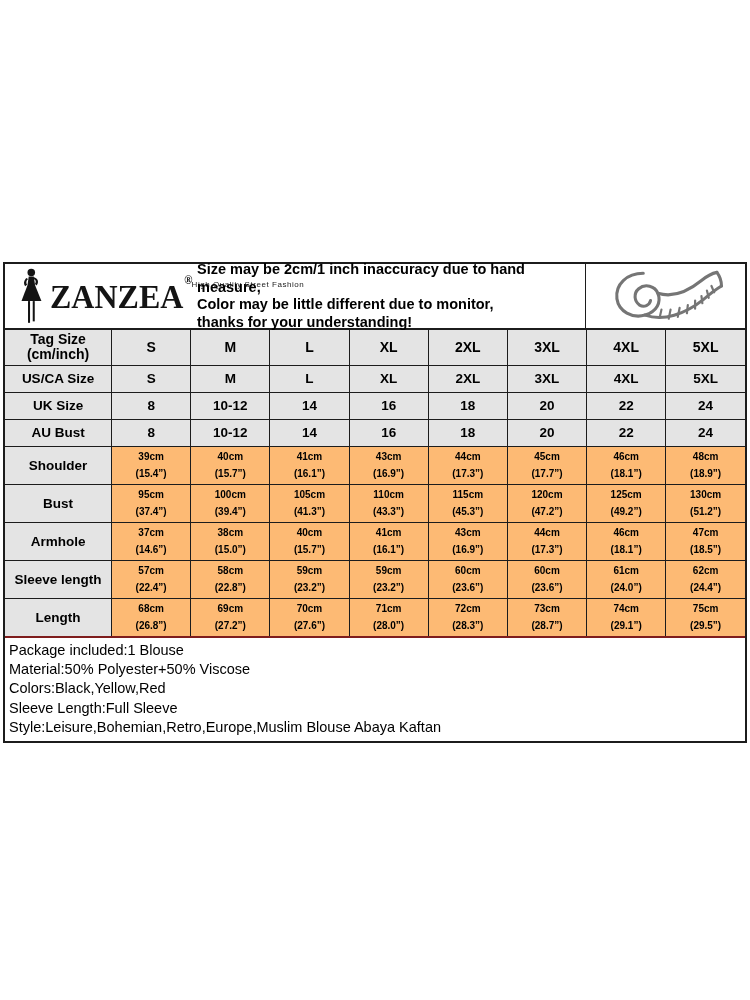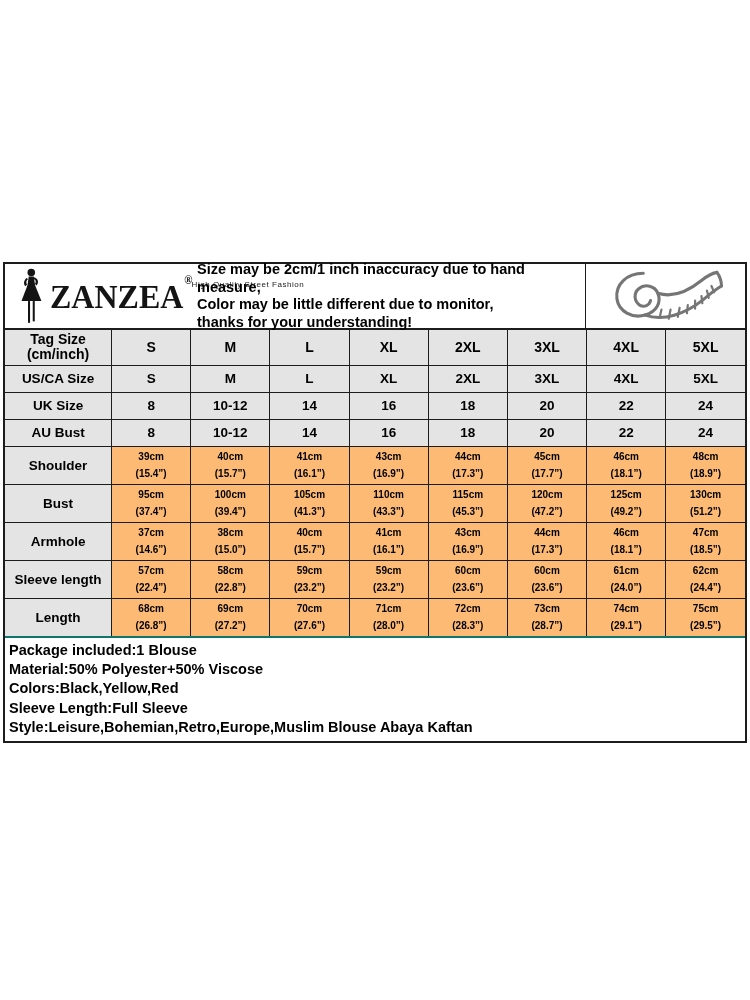--- a/index.html
+++ b/index.html
@@ -48,22 +48,22 @@
   col.c-label { width:14.4%; }
   td.shaded { background:#e4e4e4; }
   tr.r-tag td { height:35px; font-size:14px; }
   td.corner { font-size:13.5px; line-height:15.5px; }
   tr.r-size td { height:27px; font-size:13.5px; }
   tr.r-measure td { height:38px; font-size:10px; line-height:17.5px; background:#fdba74; }
   tr.r-measure td.shaded { background:#e4e4e4; font-size:13.5px; line-height:15px; }
 
   
   .details-box {
-    border-top:2px solid #0f766e; padding:3px 4px 4px 4px;
-    font-size:14.5px; line-height:19.2px; color:#000; font-weight:700;
+    border-top:2px solid #7f1d1d; padding:3px 4px 4px 4px;
+    font-size:14.5px; line-height:19.2px; color:#000; font-weight:400;
   }
 </style>
 </head>
 <body>
 
 <div class="page">
   <div class="sheet">
 
     <div class="header-box">
       <div class="logo">

